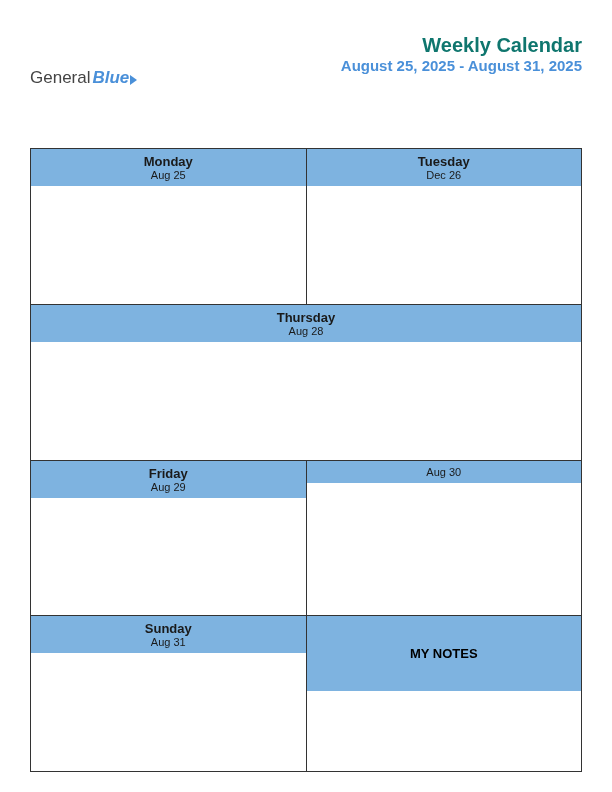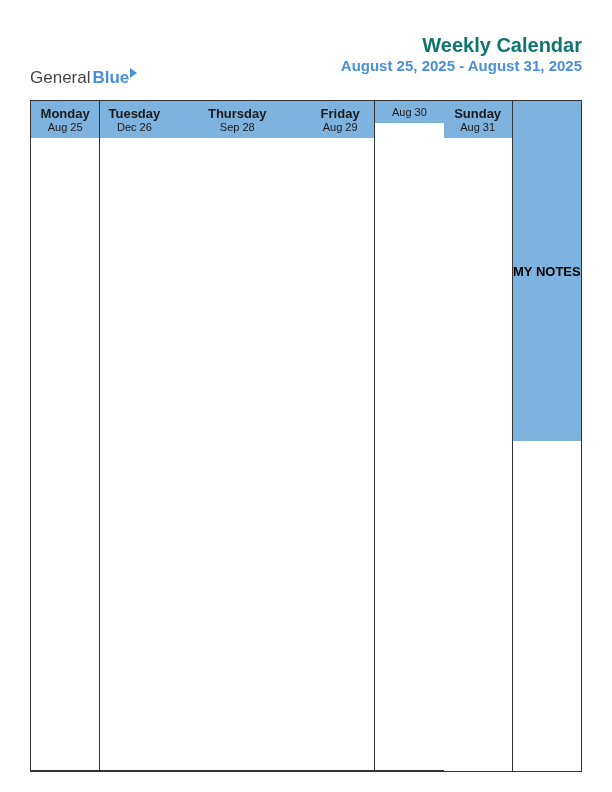--- a/index.html
+++ b/index.html
@@ -43,22 +43,23 @@
 
     .calendar-date-range {
       font-size: 15px;
       font-weight: bold;
       color: #4a90d9;
     }
 
     .calendar-grid {
       flex: 1;
       display: flex;
-      flex-direction: row;
+      flex-direction: column;
       border: 1.5px solid #333;
+      margin-top: 48px;
     }
 
     .calendar-row {
       display: flex;
       flex: 1;
       border-bottom: 1.5px solid #333;
     }
 
     .calendar-row:last-child {
       border-bottom: none;
@@ -122,20 +123,22 @@
     }
 
     .logo-general {
       font-size: 17px;
       color: #444;
       font-weight: normal;
     }
 
     .logo-blue-block {
       display: flex;
+      align-items: flex-end;
+      font-style: italic;
     }
 
     .logo-blue-text {
       font-size: 17px;
       color: #4a90d9;
       font-weight: bold;
     }
 
     .logo-arrow {
       width: 0;
@@ -182,21 +185,21 @@
           <div class="day-date">Dec 26</div>
         </div>
         <div class="cell-body"></div>
       </div>
     </div>
 
     <div class="calendar-row">
       <div class="calendar-cell">
         <div class="cell-header">
           <div class="day-name">Thursday</div>
-          <div class="day-date">Sep 28</div>
+          <div class="day-date">Aug 28</div>
         </div>
         <div class="cell-body"></div>
       </div>
     </div>
 
     <div class="calendar-row">
       <div class="calendar-cell">
         <div class="cell-header">
           <div class="day-name">Friday</div>
           <div class="day-date">Aug 29</div>

